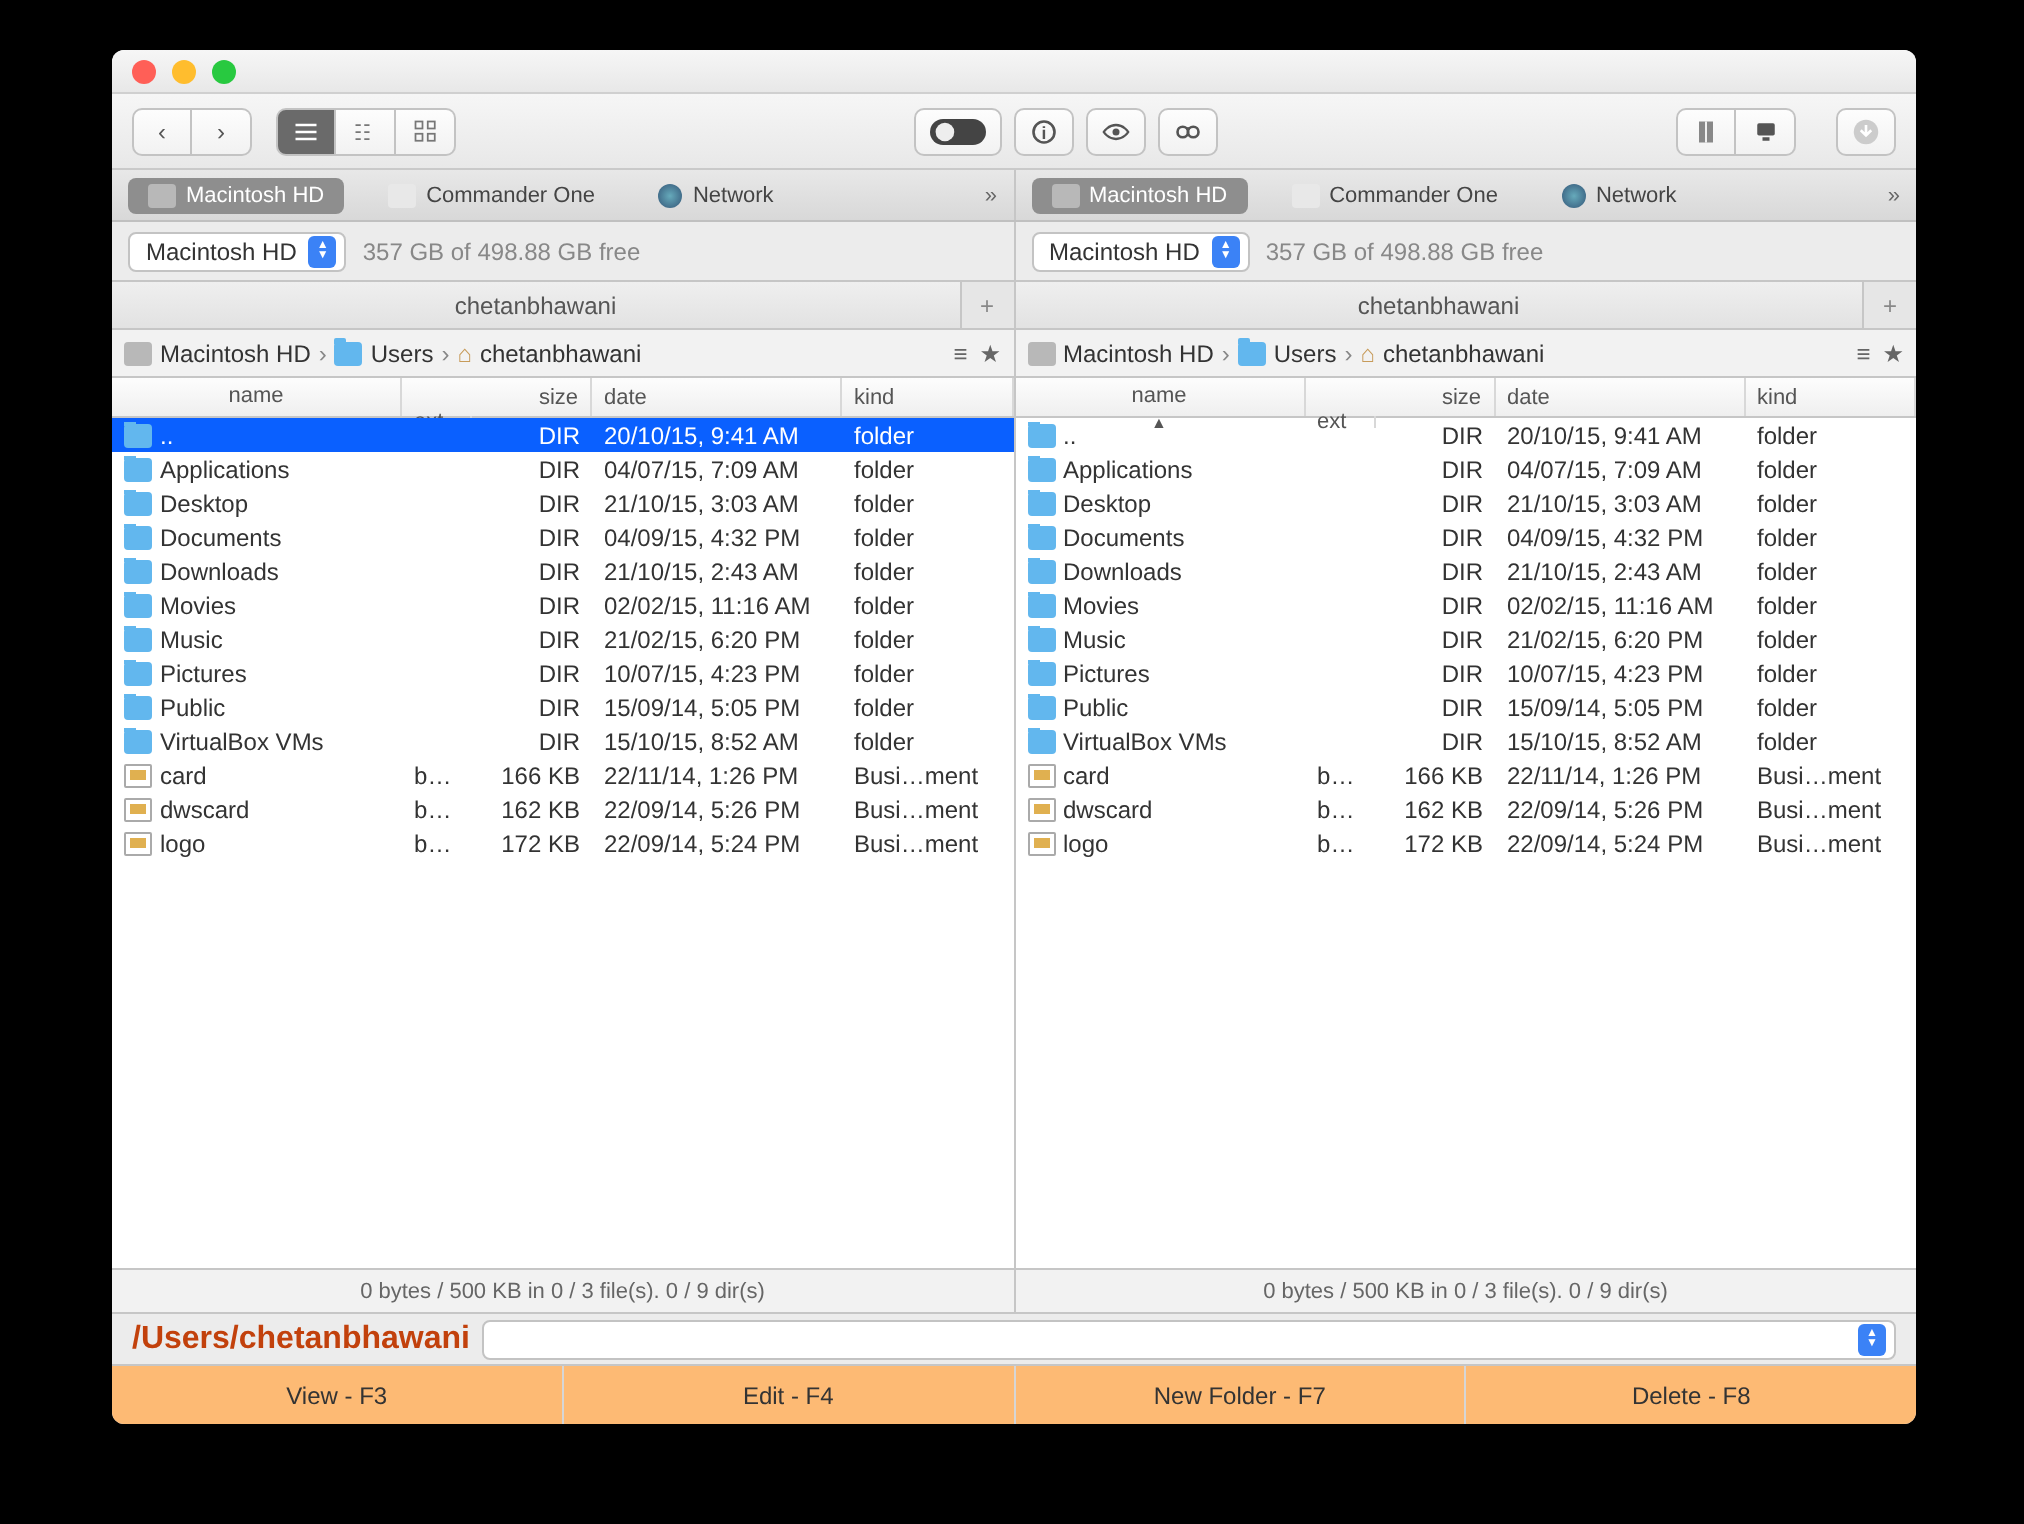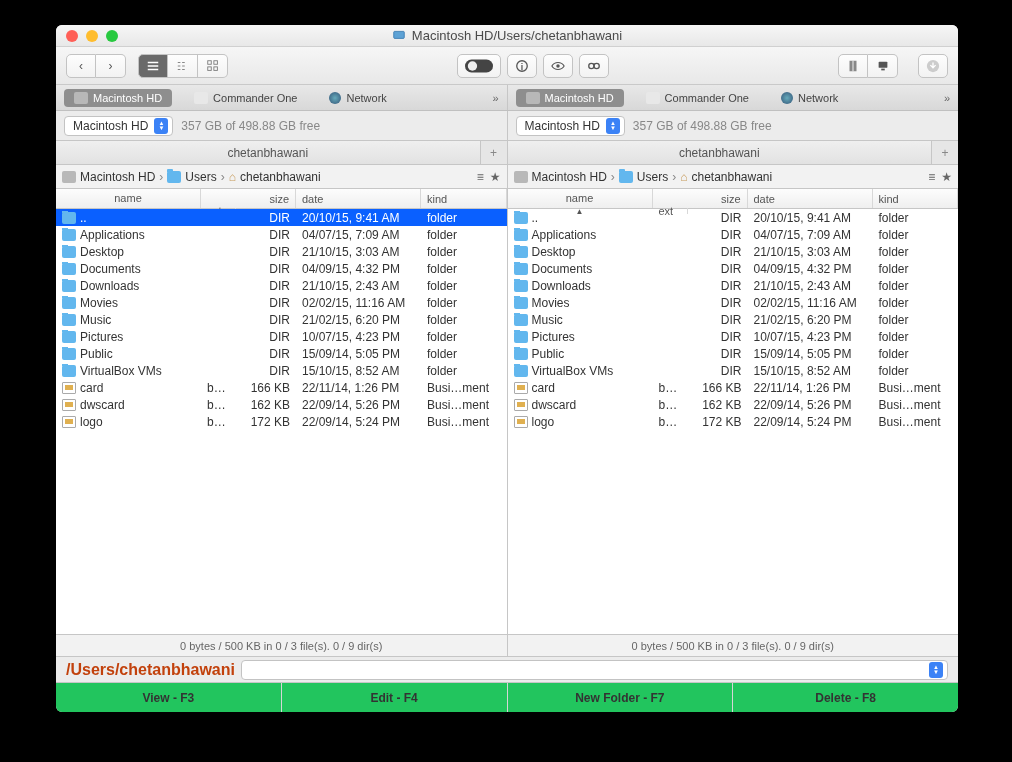--- a/index.html
+++ b/index.html
@@ -188,51 +188,42 @@
     border-radius:4px; display:flex; align-items:center; padding:0 4px;
   }
   .path-input .arrows {
     margin-left:auto;
     background:#3b82f6; width:14px; height:16px; border-radius:3px;
     display:flex; flex-direction:column; align-items:center; justify-content:center;
     color:#fff; font-size:6px; line-height:5px;
   }
 
   .fkeys-row {
-    height: 30px; background:#22c55e; display:flex;
+    height: 30px; background:#fdba74; display:flex;
     border-top:1px solid #c6c6c6;
-    font-weight:bold;
   }
   .fkey {
     flex:1; text-align:center; font-size:12px; color:#333;
     display:flex; align-items:center; justify-content:center;
     border-right:1px solid #d6d6d6;
   }
   .fkey:last-child { border-right:none; }
 
   svg.ico { width:14px; height:14px; }
 </style>
 </head>
 <body>
 
 <div class="window">
 
   <div class="titlebar">
     <div class="traffic-lights">
       <div class="tl red"></div>
       <div class="tl yellow"></div>
       <div class="tl green"></div>
-    </div>
-    <div class="title">
-      <span>
-        <svg class="ico" viewBox="0 0 16 16">
-            <rect x="2" y="5" width="12" height="8" rx="1" fill="#5da2d5" stroke="#3a7ab0"></rect>
-          </svg>
-      </span>
-      <span>Macintosh HD/Users/chetanbhawani</span>
     </div>
   </div>
 
   <div class="toolbar">
     <div class="btn-group">
       <div class="tb-btn">‹</div>
       <div class="tb-btn">›</div>
     </div>
     <div class="btn-group">
       <div class="tb-btn dark">

